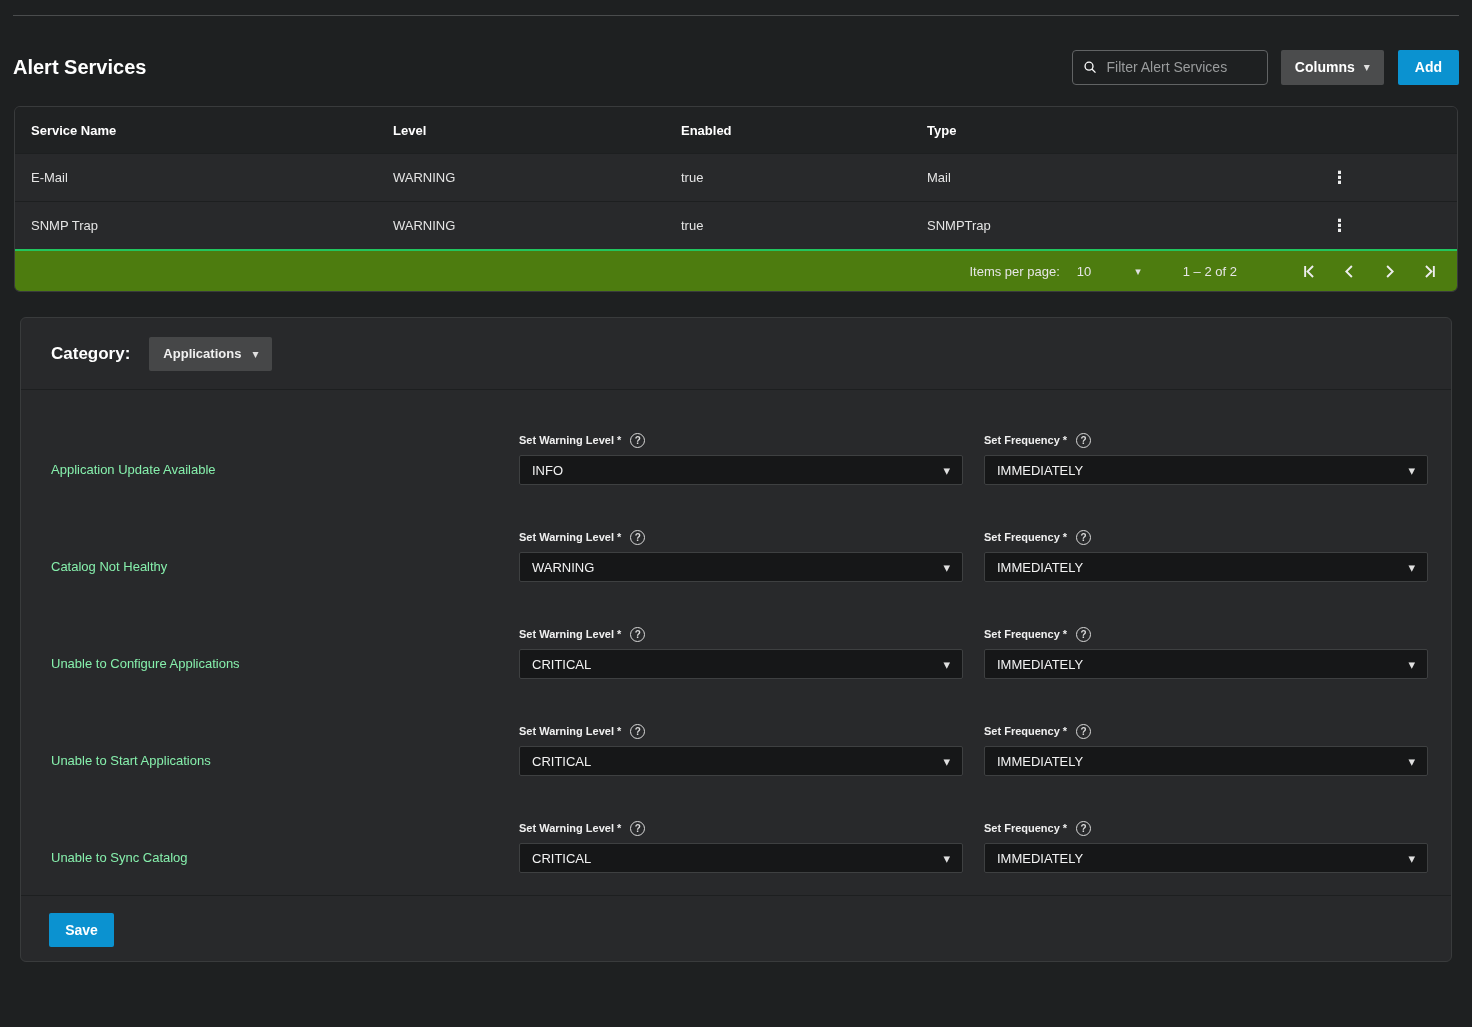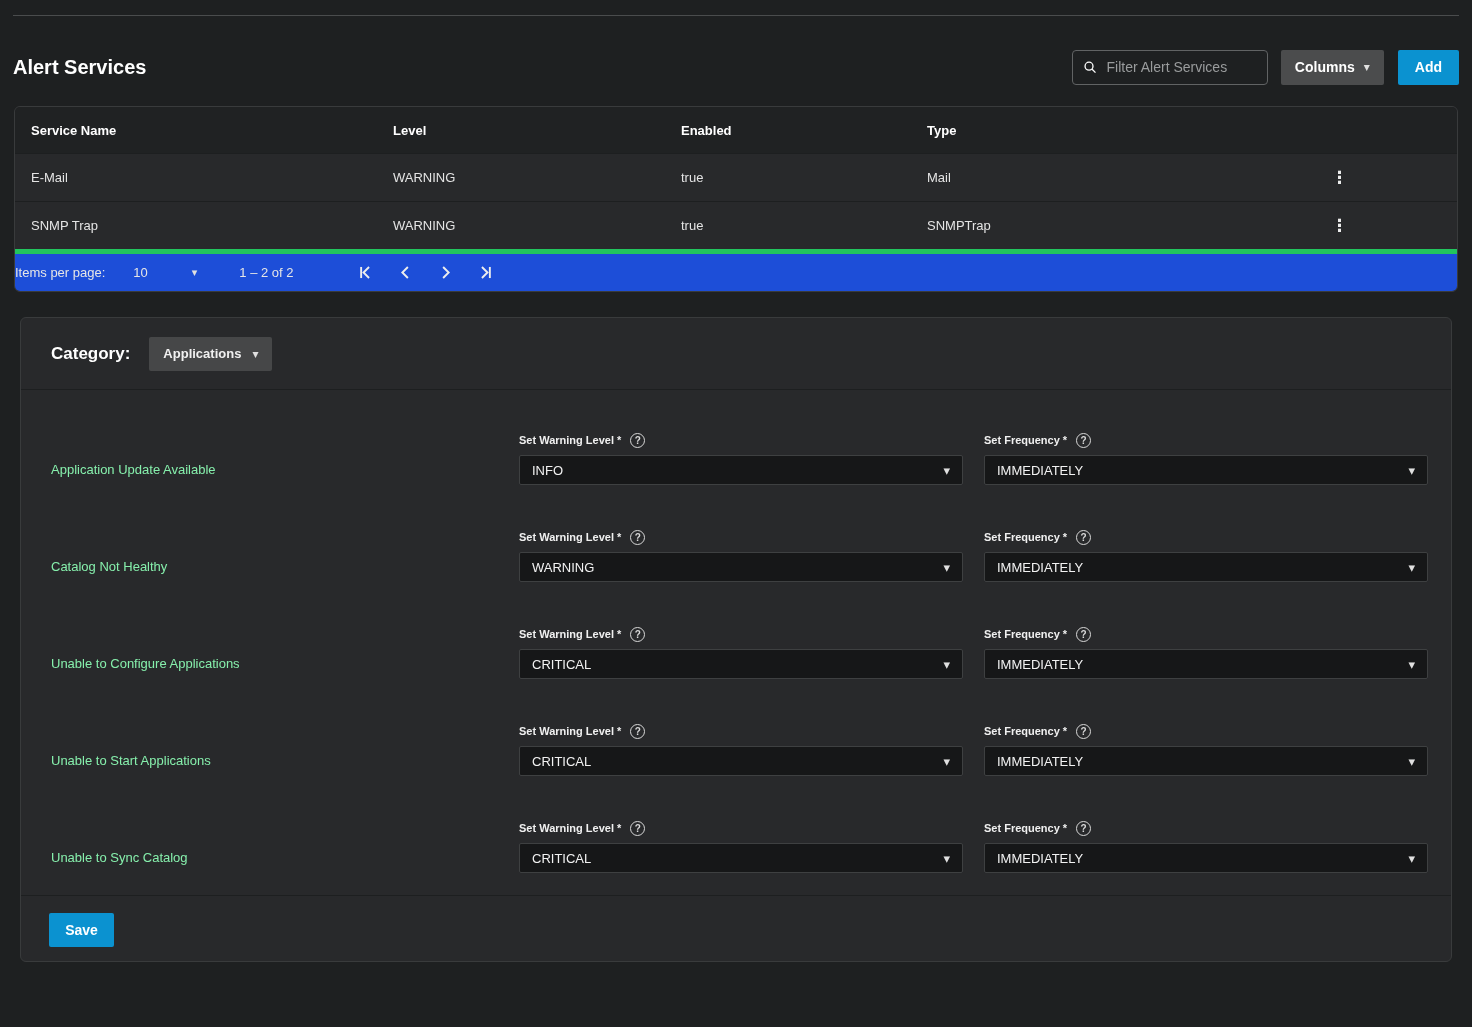--- a/index.html
+++ b/index.html
@@ -71,26 +71,26 @@
     align-items: center;
   }
   .t-header { background: #202223; height: 46px; }
   .t-header .t-cell { color: #ffffff; font-weight: bold; }
   .t-cell { font-size: 13px; padding-left: 16px; color: #e4e4e4; }
   .t-row { height: 48px; border-top: 1px solid #1d1f20; background: #28292b; }
   .t-menu { padding-left: 44px; }
   .kebab { font-size: 17px; font-weight: bold; color: #ececec; cursor: pointer; letter-spacing: 0; }
 
   .t-footer {
-    height: 42px; border-top: 5px solid #22c55e; background: #1d4ed8;
-    display: flex; align-items: center; 
+    height: 42px; border-top: 2px solid #22c55e; background: #4d7c0f;
+    display: flex; align-items: center; justify-content: flex-end;
     padding-right: 16px; font-size: 13px; color: #e6e6e6;
   }
   .pagesize {
-    display: flex; align-items: center; margin-left: 28px; cursor: pointer;
+    display: flex; align-items: center; margin-left: 17px; cursor: pointer;
   }
   .pagesize .value { font-size: 13px; }
   .pagesize .caret { margin-left: 44px; font-size: 11px; }
   .range { margin-left: 42px; }
   .pager { display: flex; align-items: center; margin-left: 44px; }
   .pager-btn {
     width: 24px; height: 24px; margin-left: 16px;
     display: inline-flex; align-items: center; justify-content: center;
     cursor: pointer; background: transparent; border: none;
   }

